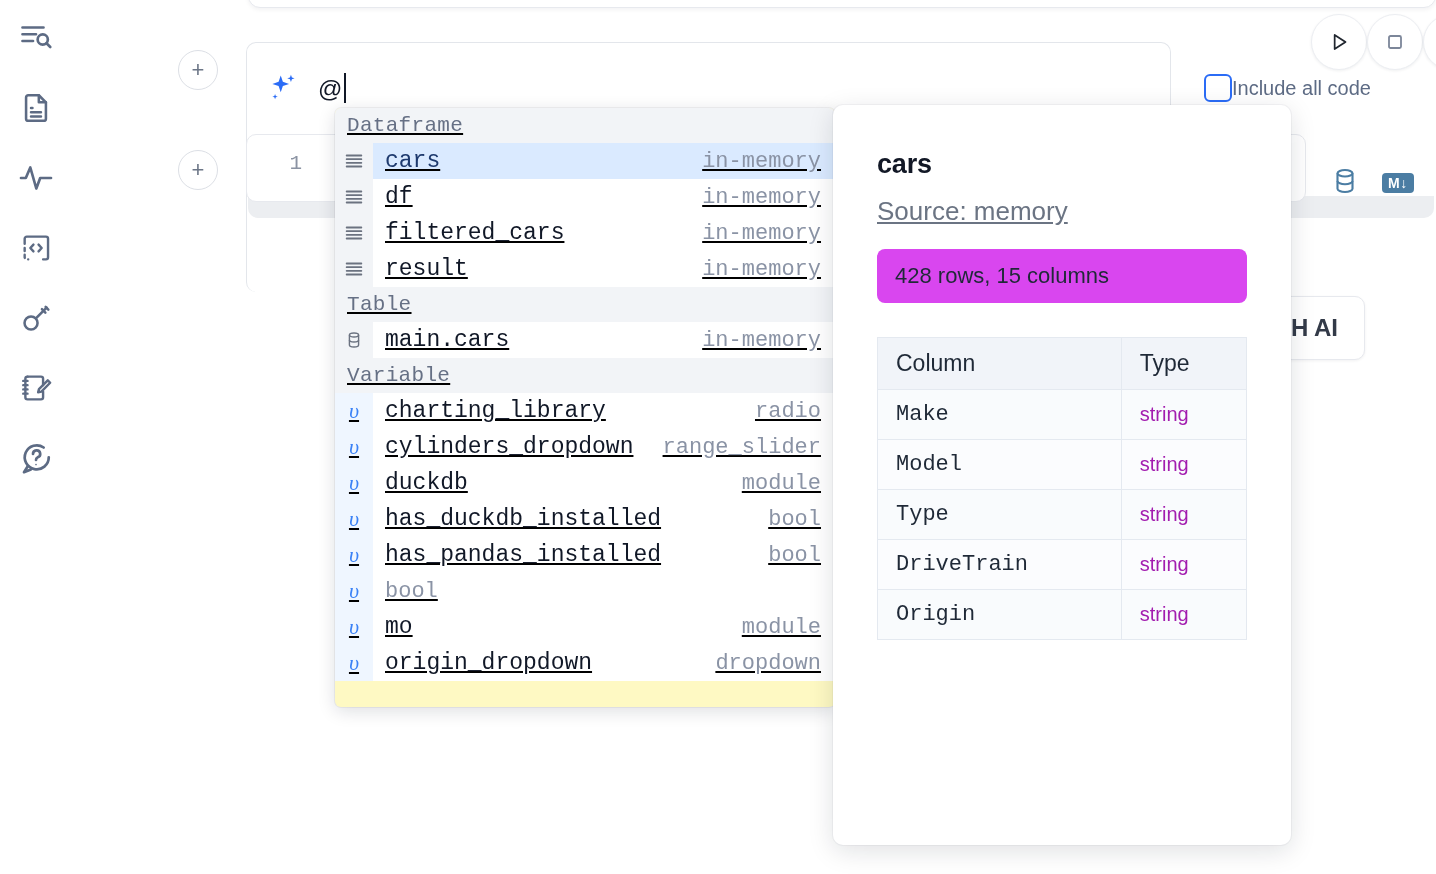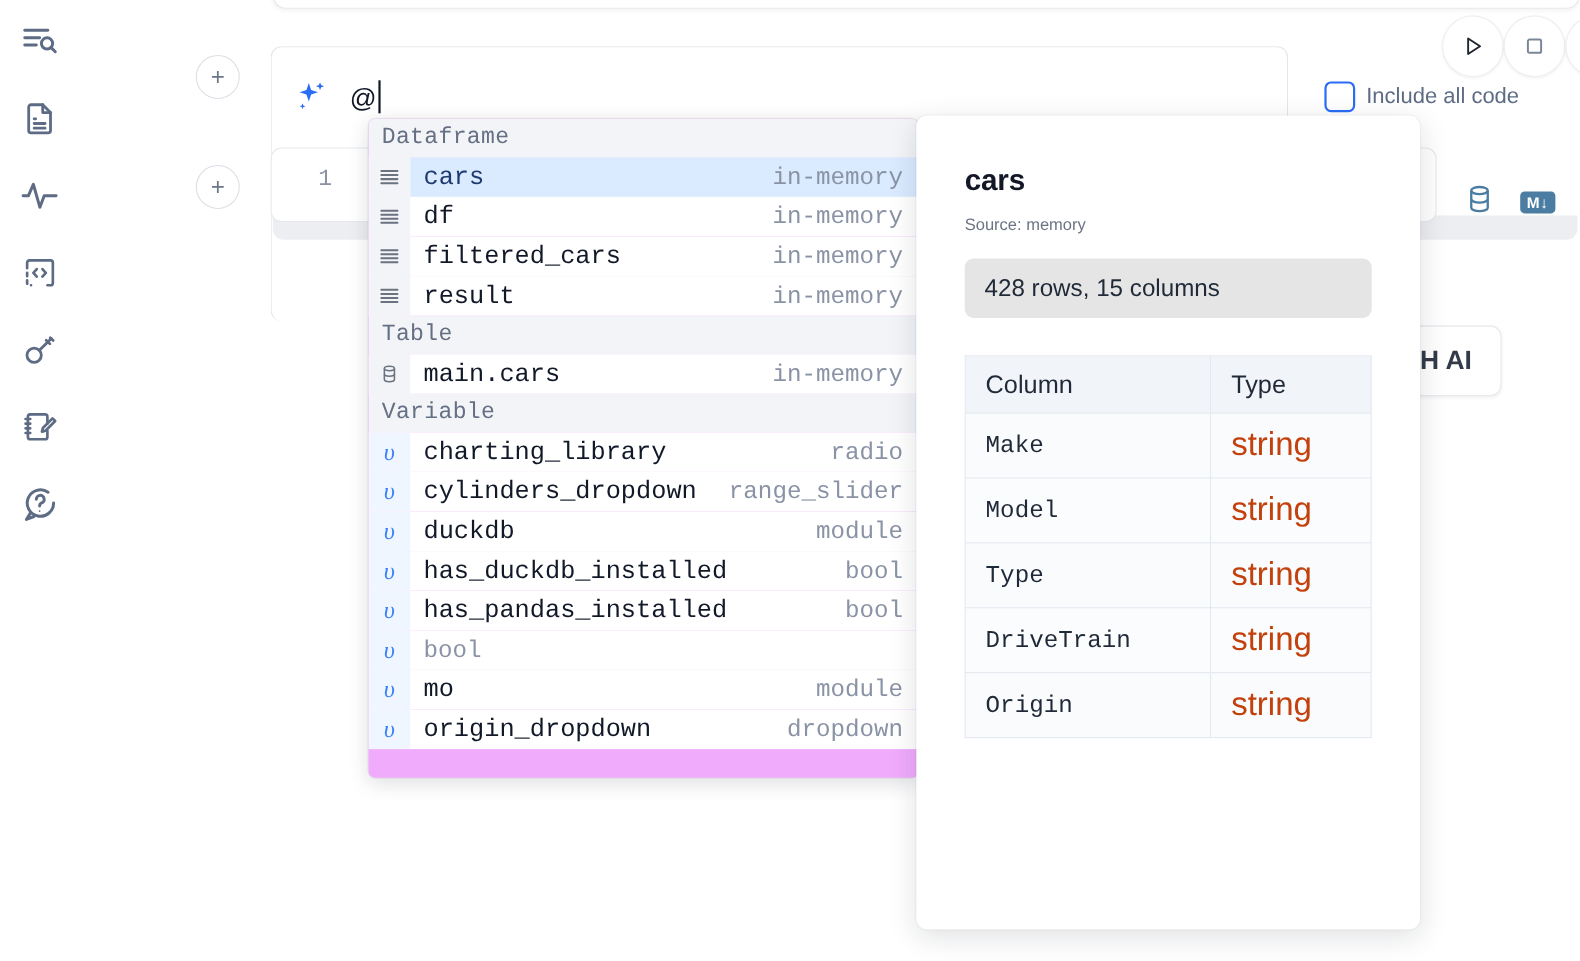--- a/index.html
+++ b/index.html
@@ -62,21 +62,21 @@
     background:#fff; border:1px solid #eceef2;
     box-shadow: 0 1px 3px rgba(16,24,40,.07);
     display:flex; align-items:center; justify-content:center; cursor:pointer;
   }
   #run-btn { left: 1311px; top: 14px; }
   #stop-btn { left: 1367px; top: 14px; }
   #extra-btn { left: 1423px; top: 14px; }
 
   .include-row {
     position:absolute; left: 1204px; top: 74px; display:flex;
-    align-items:center; gap: 10px; cursor:pointer;
+    align-items:center; cursor:pointer;
   }
   .chk {
     width: 28px; height: 28px; border: 2px solid #2b6cf6; border-radius: 6px;
     background: #fff; flex:none;
   }
   .include-label { font-size: 20px; color:#5d6b84; white-space:nowrap; }
 
   
   .cell-plus {
     position:absolute; left: 178px; top: 150px; width: 40px; height: 40px;
@@ -114,23 +114,24 @@
     position:absolute; left: 1165px; top: 296px; width: 200px; height: 64px;
     background:#fff; border:1px solid #e7e9ee; border-radius: 10px;
     box-shadow: 0 1px 3px rgba(16,24,40,.06);
     display:flex; align-items:center; justify-content:flex-end;
     padding-right: 26px; font-size: 24px; font-weight:700; color:#333a48;
   }
 
   
   .ac {
     position:absolute; left: 335px; top: 108px; width: 500px; height: 599px;
-    background:#f0abfc; border-radius: 6px; overflow:hidden;
+    background:#fef9c3; border-radius: 6px; overflow:hidden;
     box-shadow: 0 4px 18px rgba(16,24,40,.14), 0 0 0 1px rgba(16,24,40,.05);
     font-family:"Liberation Mono", monospace;
+    text-decoration:underline;
   }
   .ac-scroll { position:relative; }
   .ac-group {
     background:#f2f4f7; color:#667085; font-size: 21px;
     padding: 6px 0 6px 12px; letter-spacing:.3px;
   }
   .ac-item {
     display:flex; align-items:center; height: 36px; background:#fff;
     cursor:pointer; position:relative;
   }
@@ -151,35 +152,35 @@
   .ac-meta { font-size: 22px; color:#8a93a5; }
 
   
   .info {
     position:absolute; left: 833px; top: 105px; width: 458px; height: 740px;
     background:#ffffff; border-radius: 10px;
     box-shadow: 0 6px 26px rgba(16,24,40,.13), 0 0 0 1px rgba(16,24,40,.04);
     padding: 44px 44px 0 44px; overflow:hidden;
   }
   .info-title { font-size: 27px; font-weight:700; color:#121826; letter-spacing:-.2px; }
-  .info-source { margin-top: 16px; font-size: 15px; color:#6b7483; }
+  .info-source { margin-top: 16px; font-size: 26px; color:#6b7483;text-decoration:underline; }
   .info-pill {
-    margin-top: 22px; background:#e5e5e5; border-radius: 8px;
+    margin-top: 22px; background:#d946ef; border-radius: 8px;
     padding: 14px 18px; font-size: 22px; color:#1f2937;
   }
   .info-table { margin-top: 34px; width: 100%; border-collapse: collapse; }
   .info-table th, .info-table td {
     border: 1px solid #e4e9f0; padding: 12px 18px; text-align:left;
   }
   .info-table th { background:#f1f4f9; font-weight:400; font-size: 23px; color:#1f2937; }
   .info-table td.col {
     font-family:"Liberation Mono", monospace; font-size: 22px; color:#1f2937;
     background:#fbfcfe;
   }
-  .info-table td.typ { font-size: 30px; color:#c2410c; background:#fbfcfe; }
+  .info-table td.typ { font-size: 20px; color:#a21caf; background:#fbfcfe; }
   .info-table tr:nth-child(odd) td { background:#f9fbfd; }
 </style>
 </head>
 <body>
 
 <div class="root">
 
   <div class="sidebar">
     <div class="side-icon">
       <svg width="36" height="36" viewBox="0 0 24 24" fill="none" stroke="currentColor" stroke-width="1.8" stroke-linecap="round">

